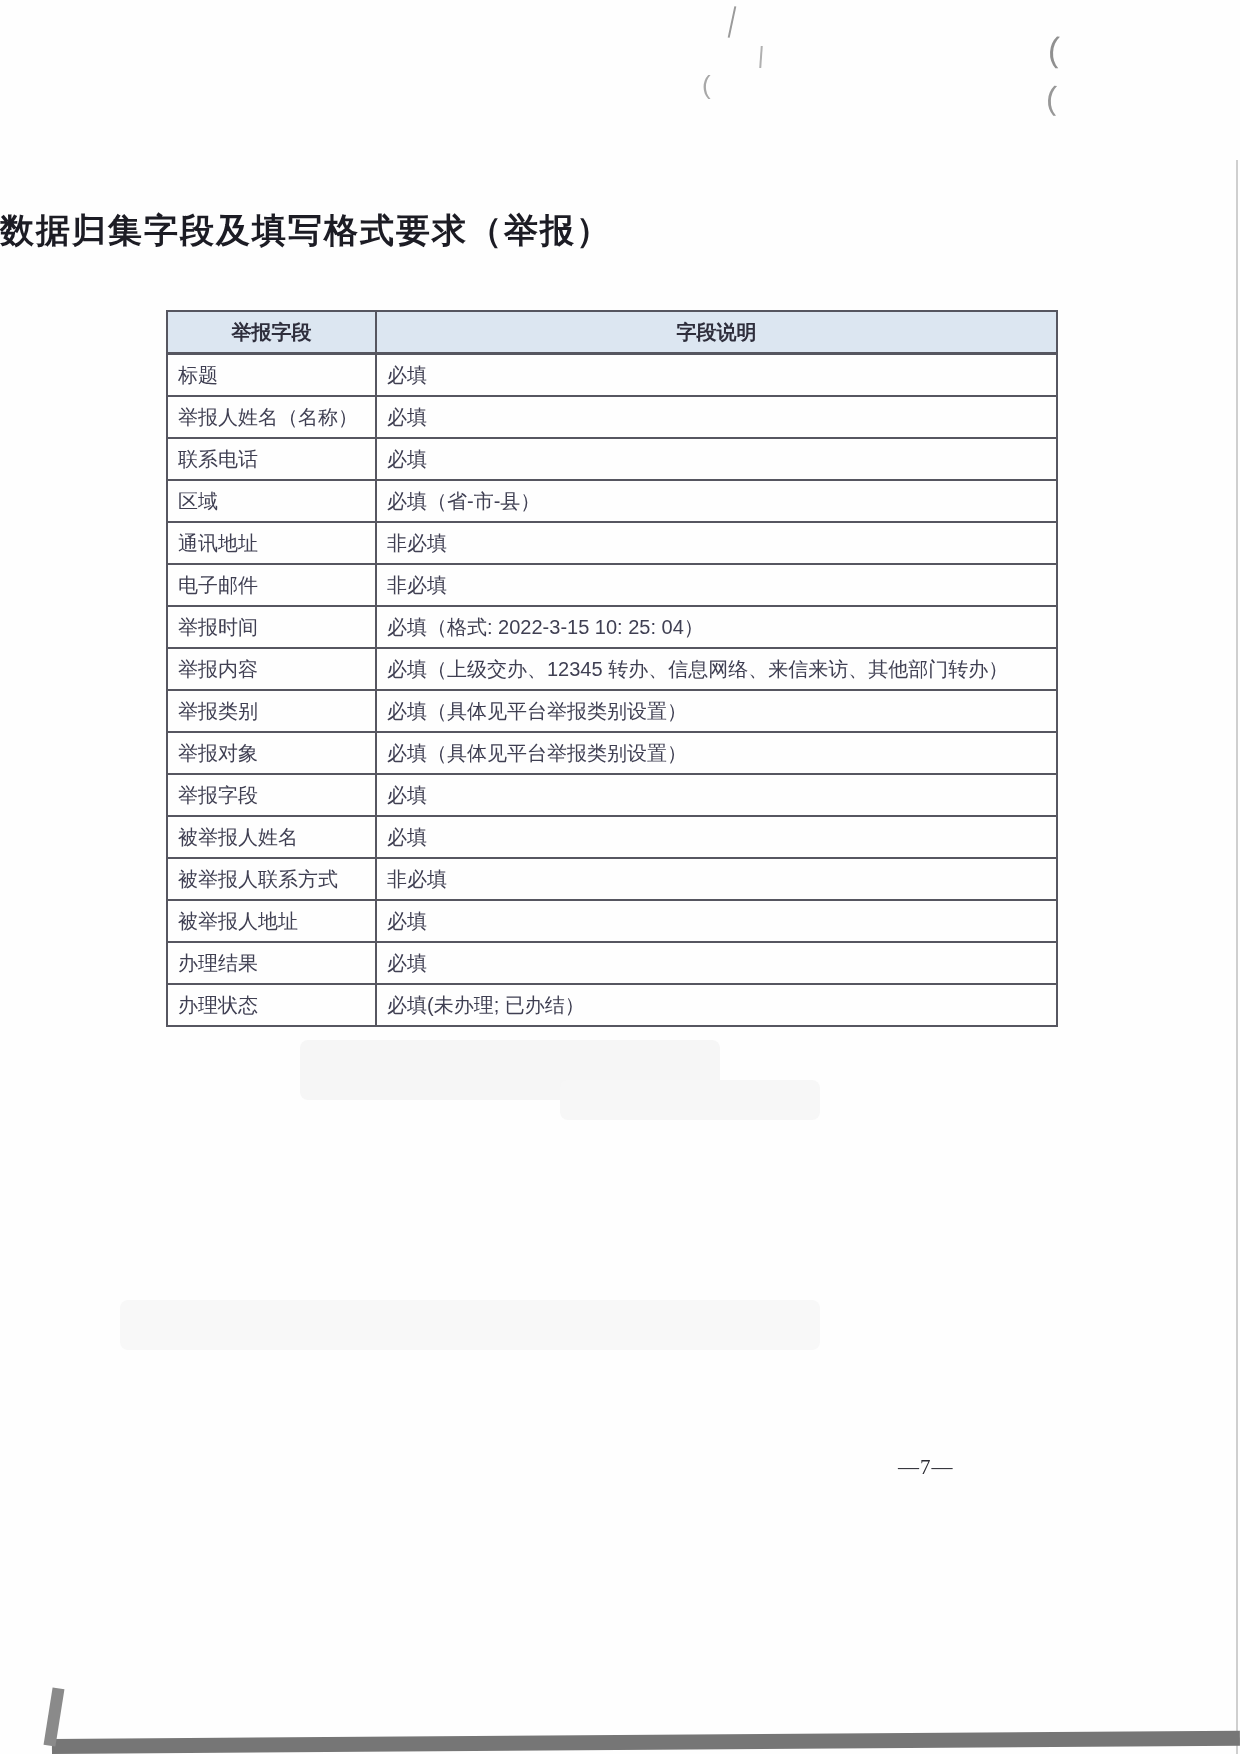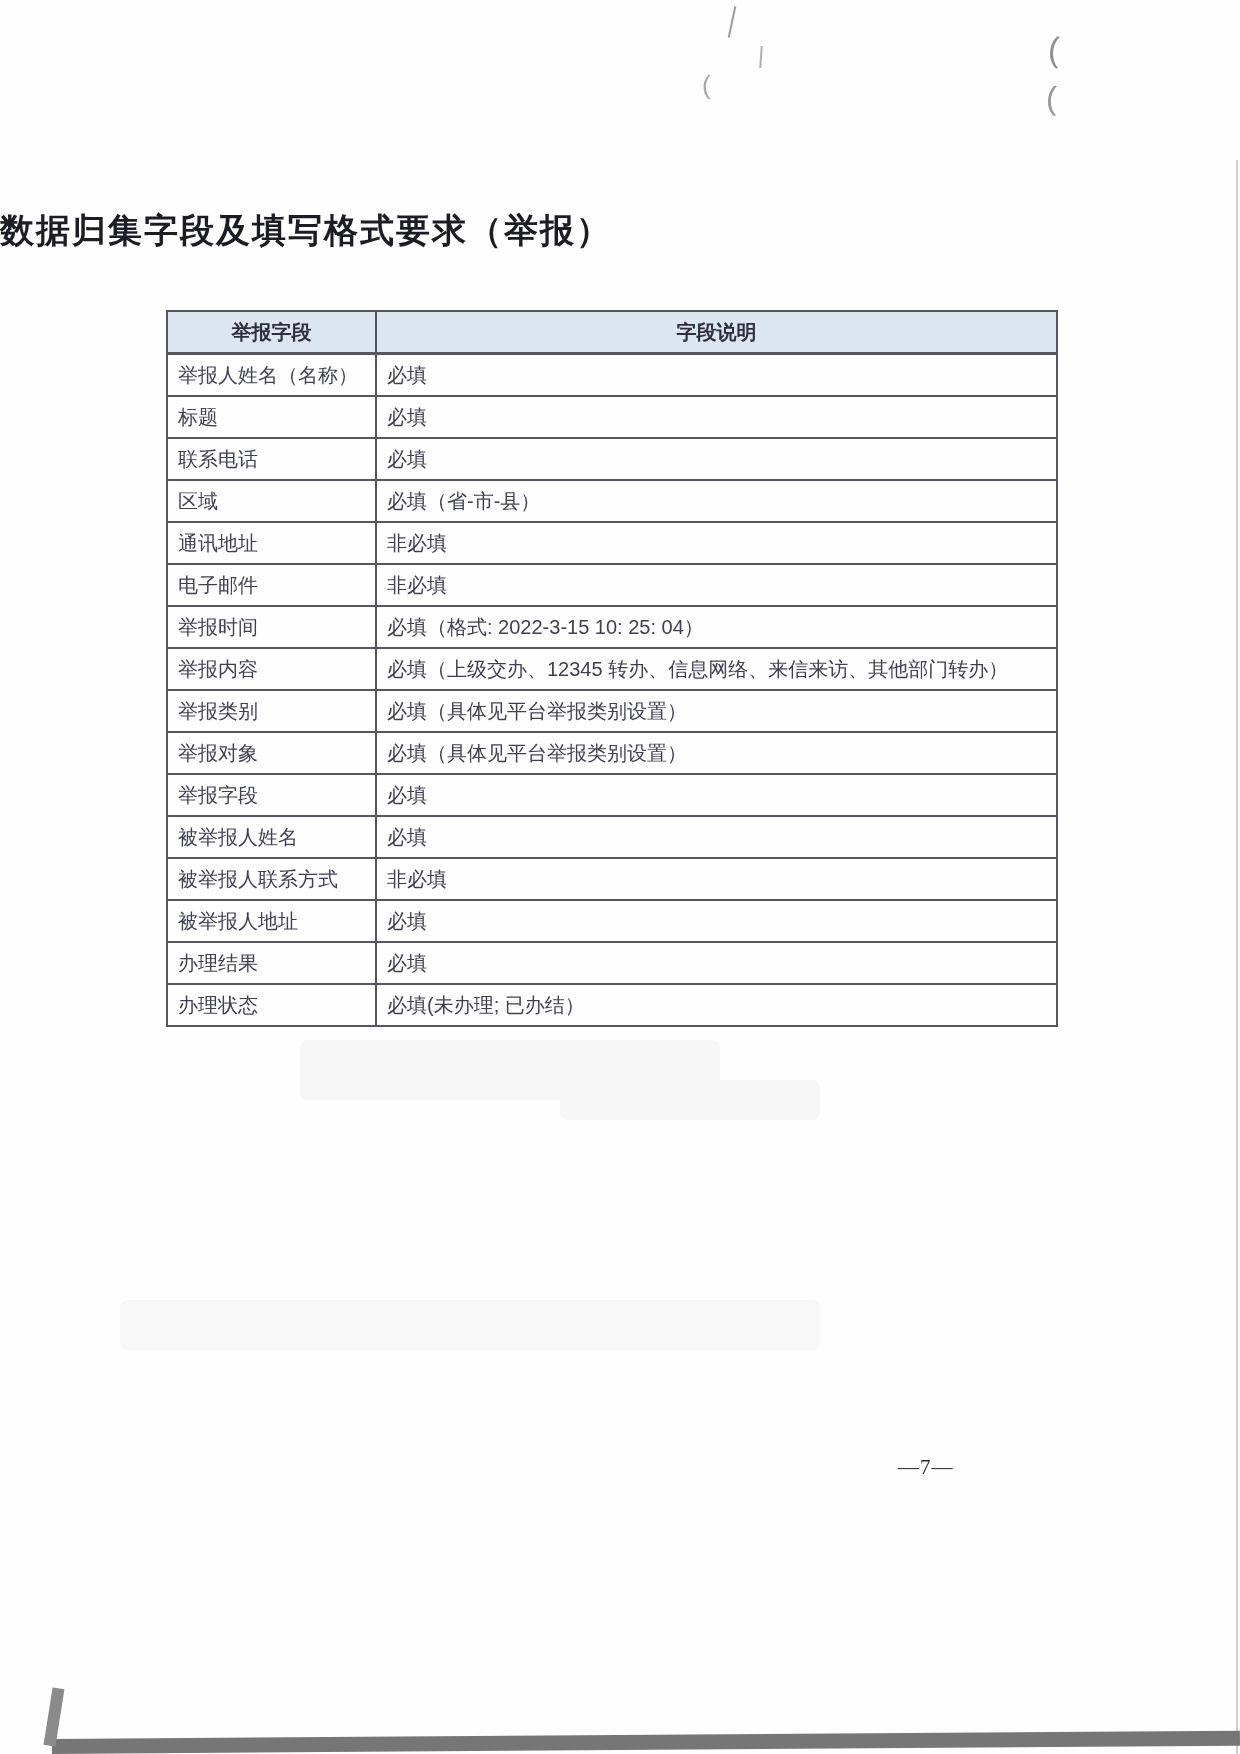--- a/index.html
+++ b/index.html
@@ -89,25 +89,25 @@
         <col class="c2">
       </colgroup>
     <thead>
       <tr>
         <th>举报字段</th>
         <th>字段说明</th>
       </tr>
     </thead>
     <tbody>
         <tr>
-          <td>举报人姓名（名称）</td>
+          <td>标题</td>
           <td>必填</td>
         </tr>
         <tr>
-          <td>标题</td>
+          <td>举报人姓名（名称）</td>
           <td>必填</td>
         </tr>
         <tr>
           <td>联系电话</td>
           <td>必填</td>
         </tr>
         <tr>
           <td>区域</td>
           <td>必填（省-市-县）</td>
         </tr>

